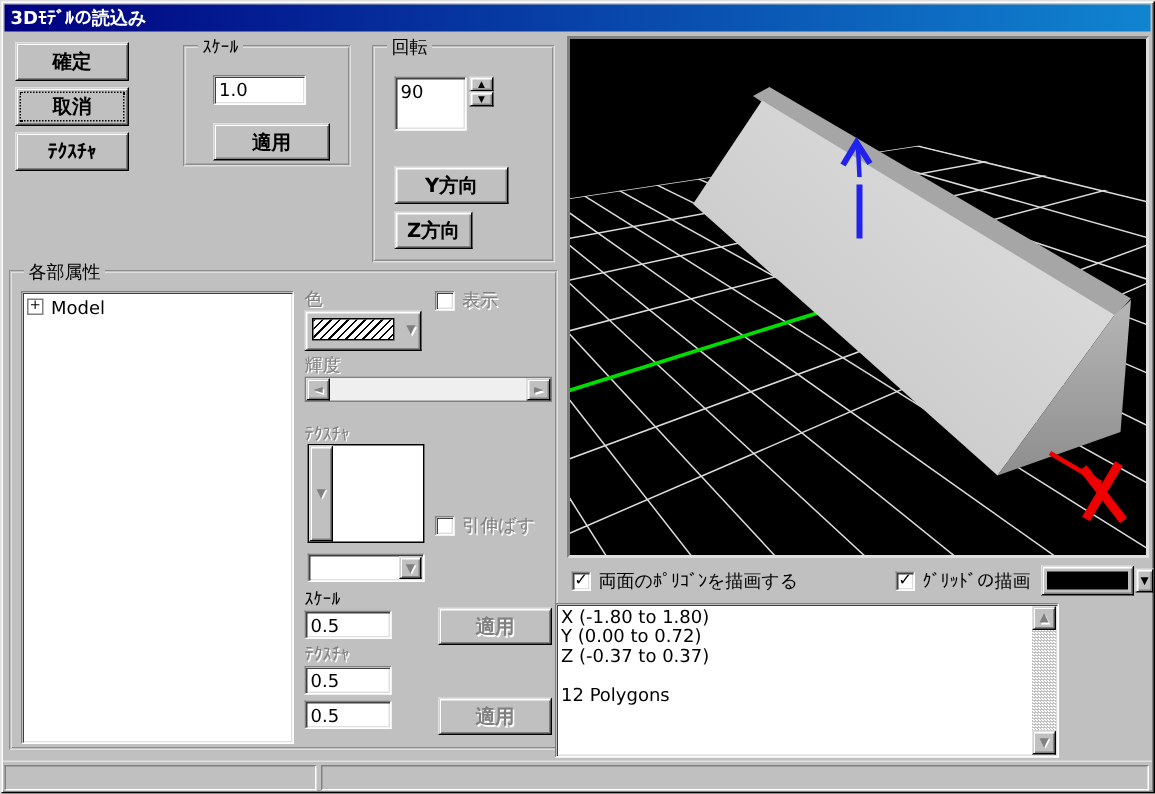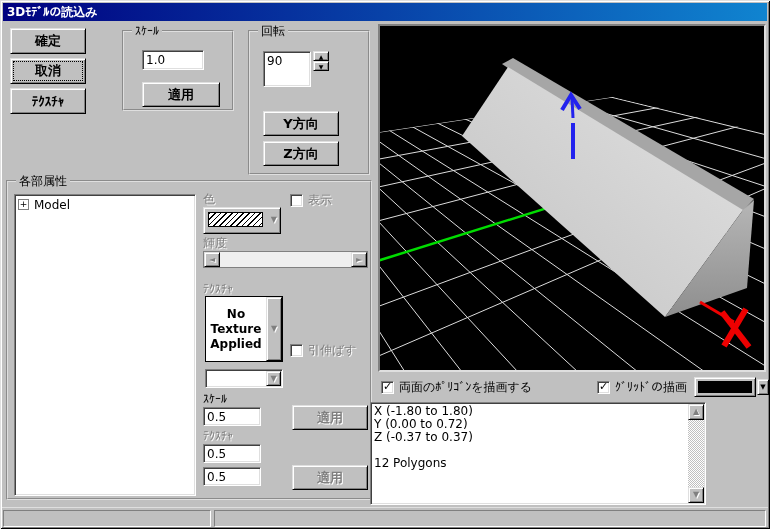--- a/index.html
+++ b/index.html
@@ -127,21 +127,21 @@
     <div class="field" style="left:13px;top:19px;width:48px;height:36px;">90</div>
     <div class="raised spinbtn" style="position:absolute;left:63px;top:19px;">
       <span>▲</span>
     </div>
     <div class="raised spinbtn" style="position:absolute;left:63px;top:29px;">
       <span>▼</span>
     </div>
     <div class="btn raised" style="left:13px;top:79px;width:76px;height:25px;">
       <span>Y方向</span>
     </div>
-    <div class="btn raised" style="left:13px;top:109px;width:76px;height:25px;">
+    <div class="btn raised" style="left:13px;top:109px;width:52px;height:25px;">
       <span>Z方向</span>
     </div>
   </div>
 
   <div class="groupbox" style="left:6px;top:180px;width:366px;height:320px;">
     <span class="grouplabel">各部属性</span>
   </div>
 
   <div class="sunken" style="position:absolute;left:14px;top:194px;width:182px;height:302px;"></div>
   <div class="treeplus">+</div>
@@ -160,21 +160,20 @@
     <div class="raised sb" style="left:0;">
       <span class="arrowglyph disabled-glyph">◄</span>
     </div>
     <div class="raised sb" style="right:0;">
       <span class="arrowglyph disabled-glyph">►</span>
     </div>
   </div>
 
   <span class="label disabled" style="left:203px;top:282px;">ﾃｸｽﾁｬ</span>
   <div class="texbox">
-    <div class="textext">No Texture Applied</div>
     <div class="raised texarrow" style="display:flex;align-items:center;justify-content:center;">
       <span class="arrowglyph disabled-glyph">▼</span>
     </div>
   </div>
   <div class="cb" style="left:290px;top:344px;"></div>
   <span class="label disabled" style="left:308px;top:343px;">引伸ばす</span>
 
   <div class="field" style="left:205px;top:369px;width:78px;height:19px;">
     <div class="raised" style="position:absolute;right:1px;top:1px;width:15px;height:15px;display:flex;align-items:center;justify-content:center;">
       <span class="arrowglyph disabled-glyph">▼</span>

